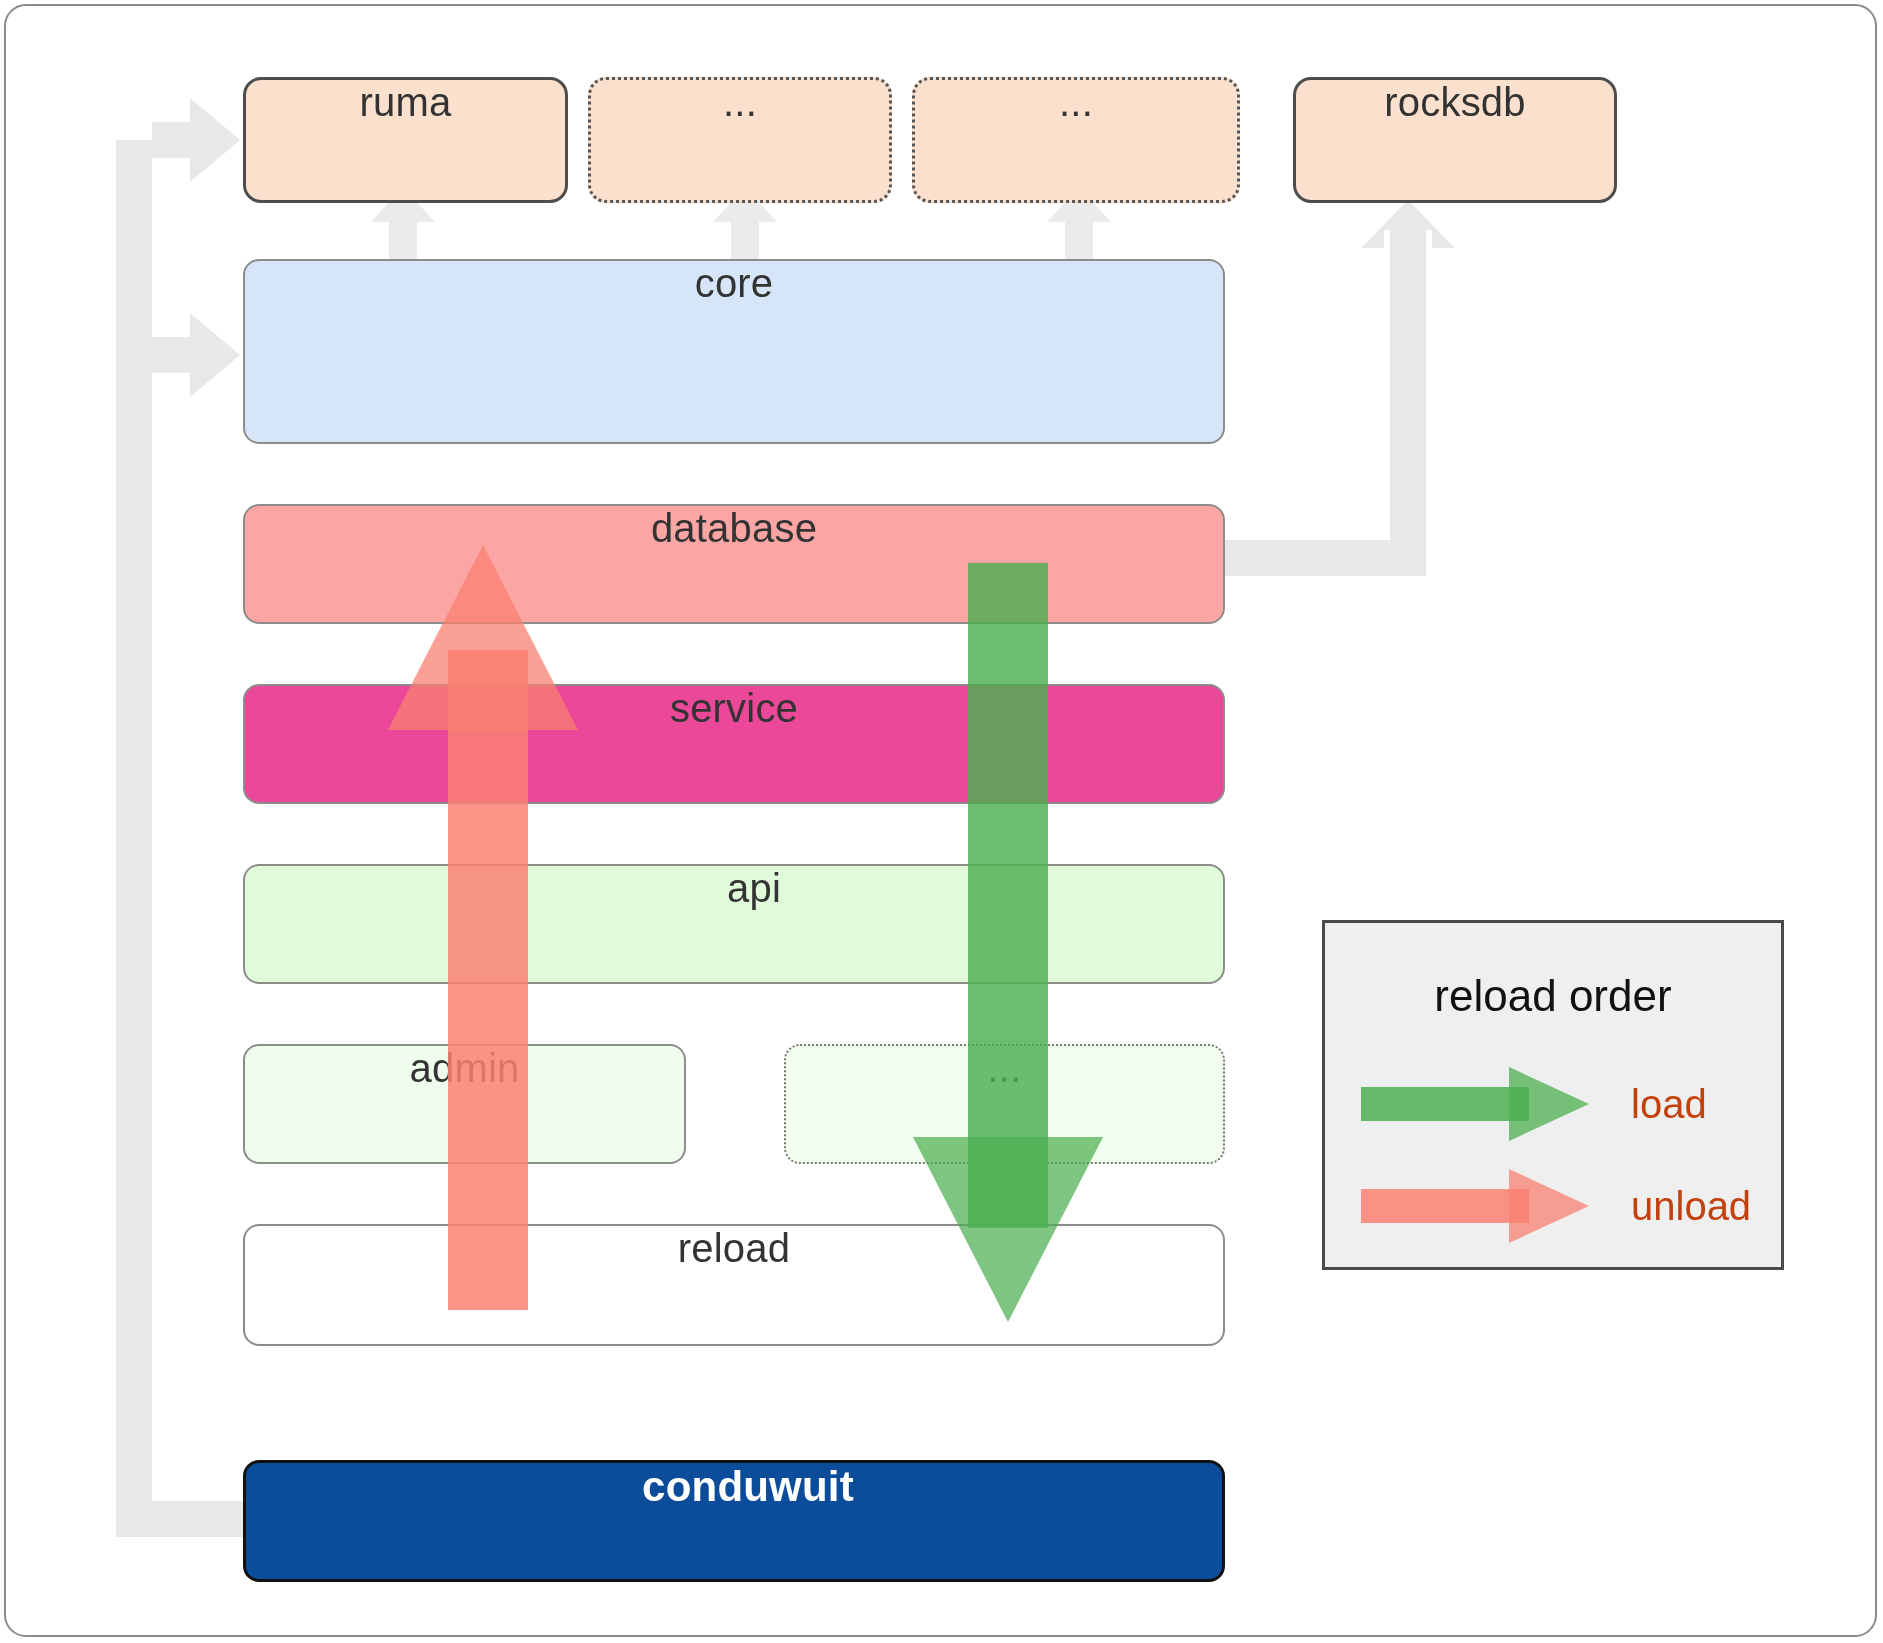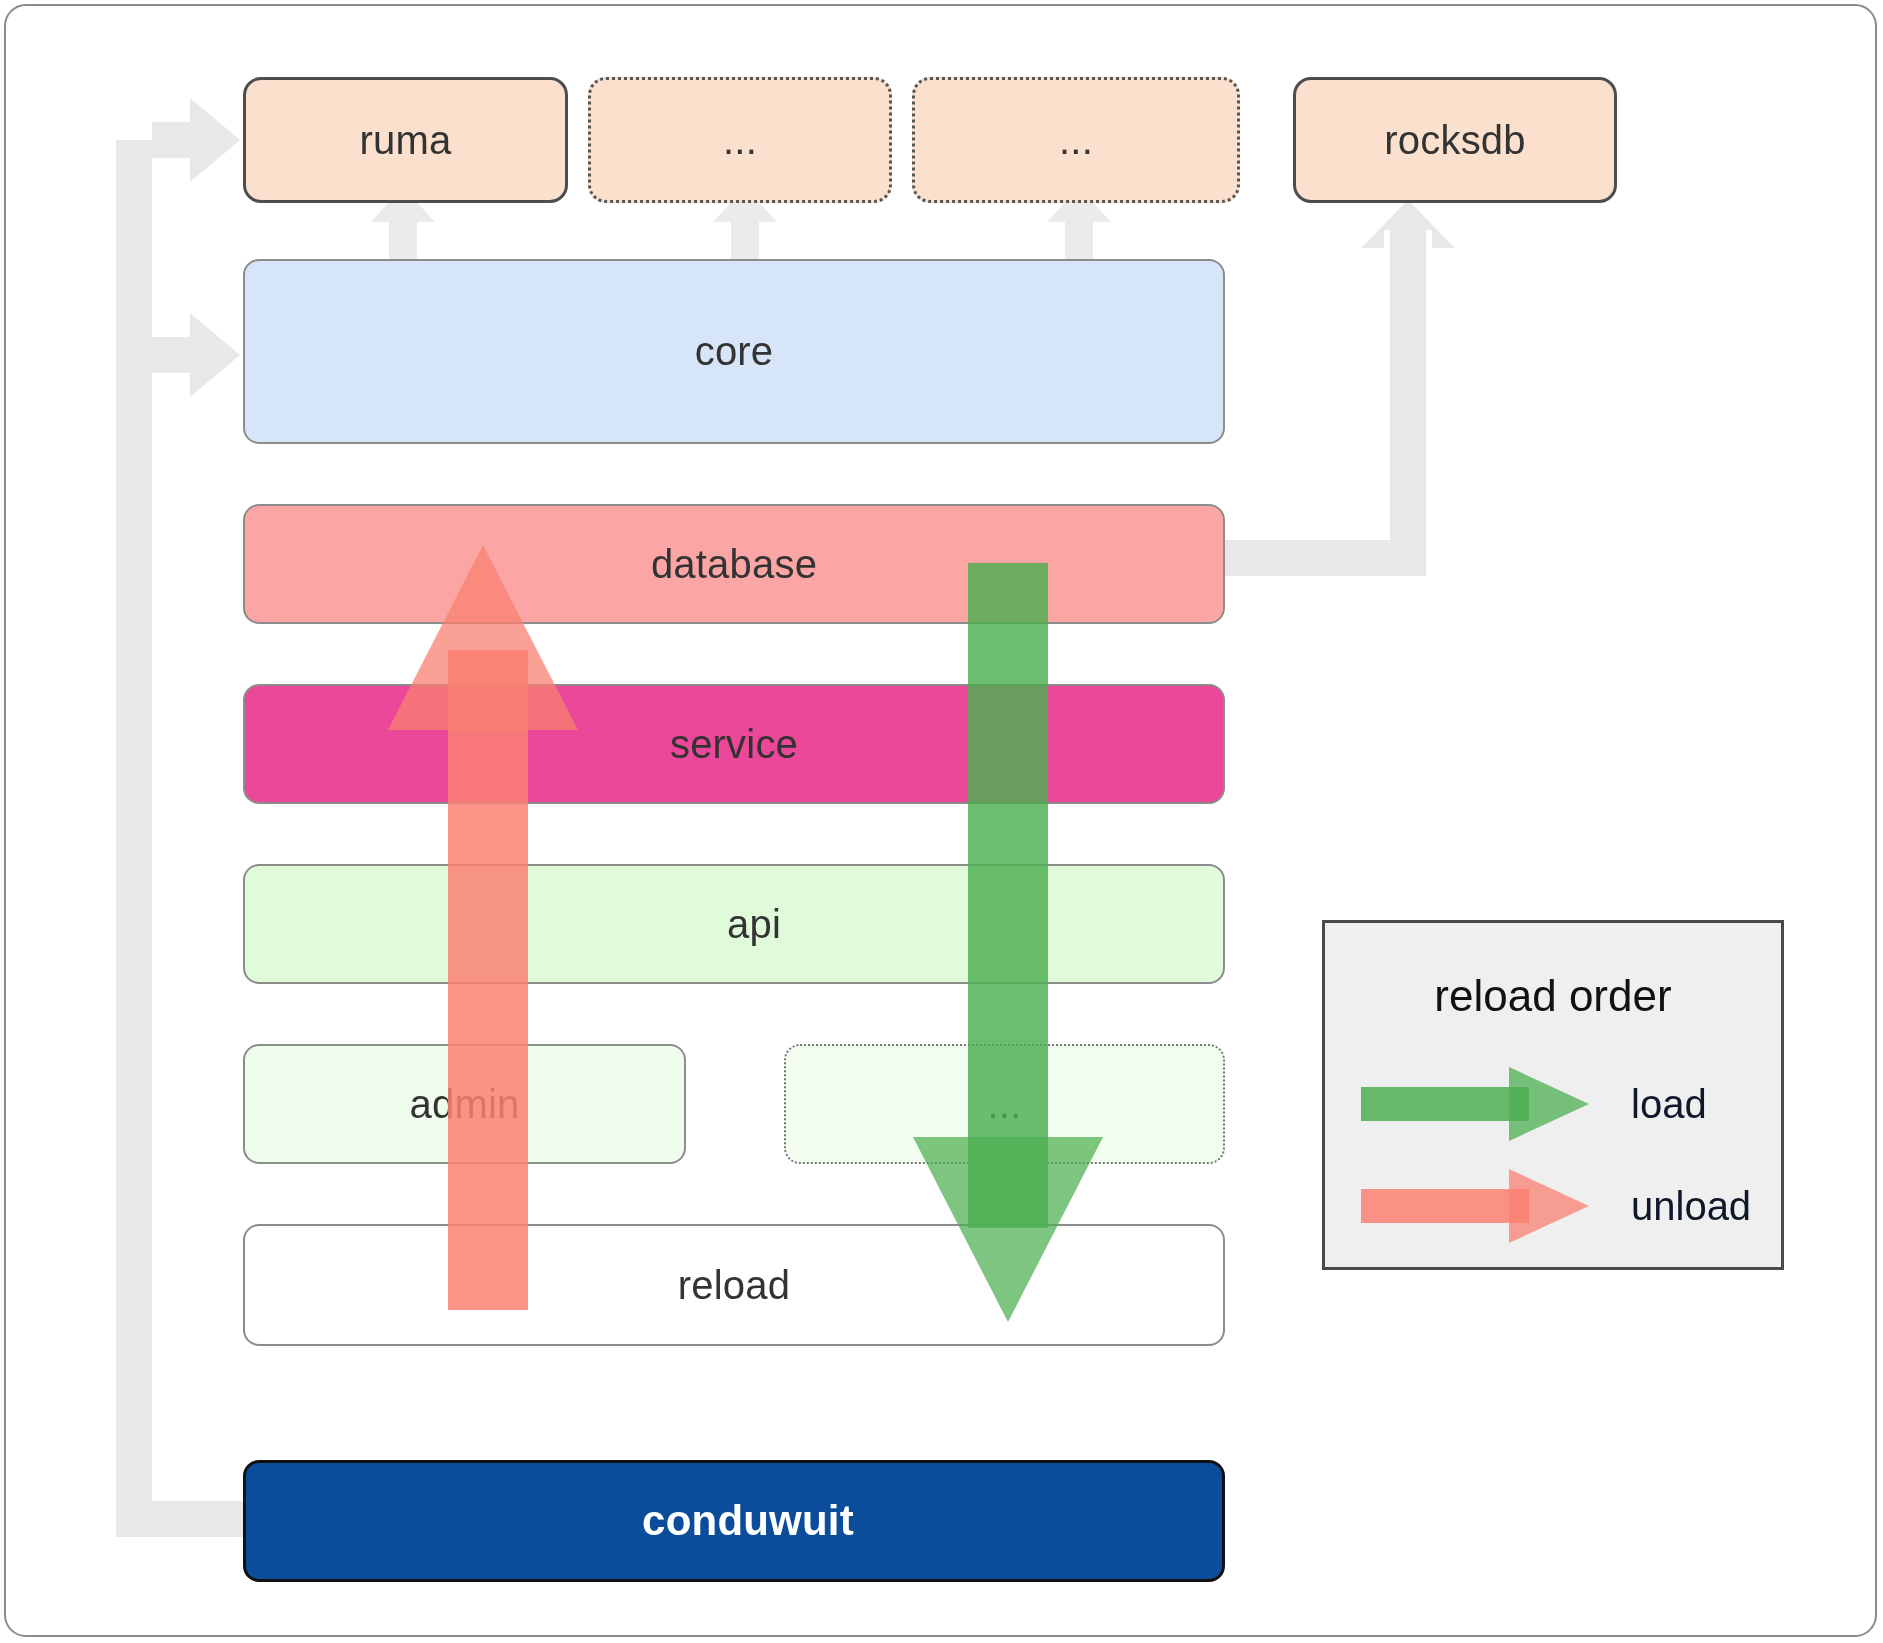--- a/index.html
+++ b/index.html
@@ -26,21 +26,21 @@
     border: 2px solid #8c8c8c;
     border-radius: 22px;
     box-sizing: border-box;
     background: #ffffff;
   }
 
   .node {
     position: absolute;
     box-sizing: border-box;
     display: flex;
-    align-items: center;
+    align-items: flex-start;
     justify-content: center;
     border-radius: 16px;
     color: #333333;
     font-size: 40px;
     letter-spacing: 0.2px;
     z-index: 4;
   }
 
   
   .dep {
@@ -123,21 +123,21 @@
   .legend-row.load   { top: 136px; }
   .legend-row.unload { top: 238px; }
   .legend-swatch {
     width: 240px;
     height: 90px;
     position: relative;
     flex: 0 0 auto;
   }
   .legend-label {
     font-size: 40px;
-    color: #0f172a;
+    color: #c2410c;
     margin-left: 30px;
   }
 
   svg.overlay {
     position: absolute;
     left: 0;
     top: 0;
     width: 1883px;
     height: 1643px;
     pointer-events: none;

